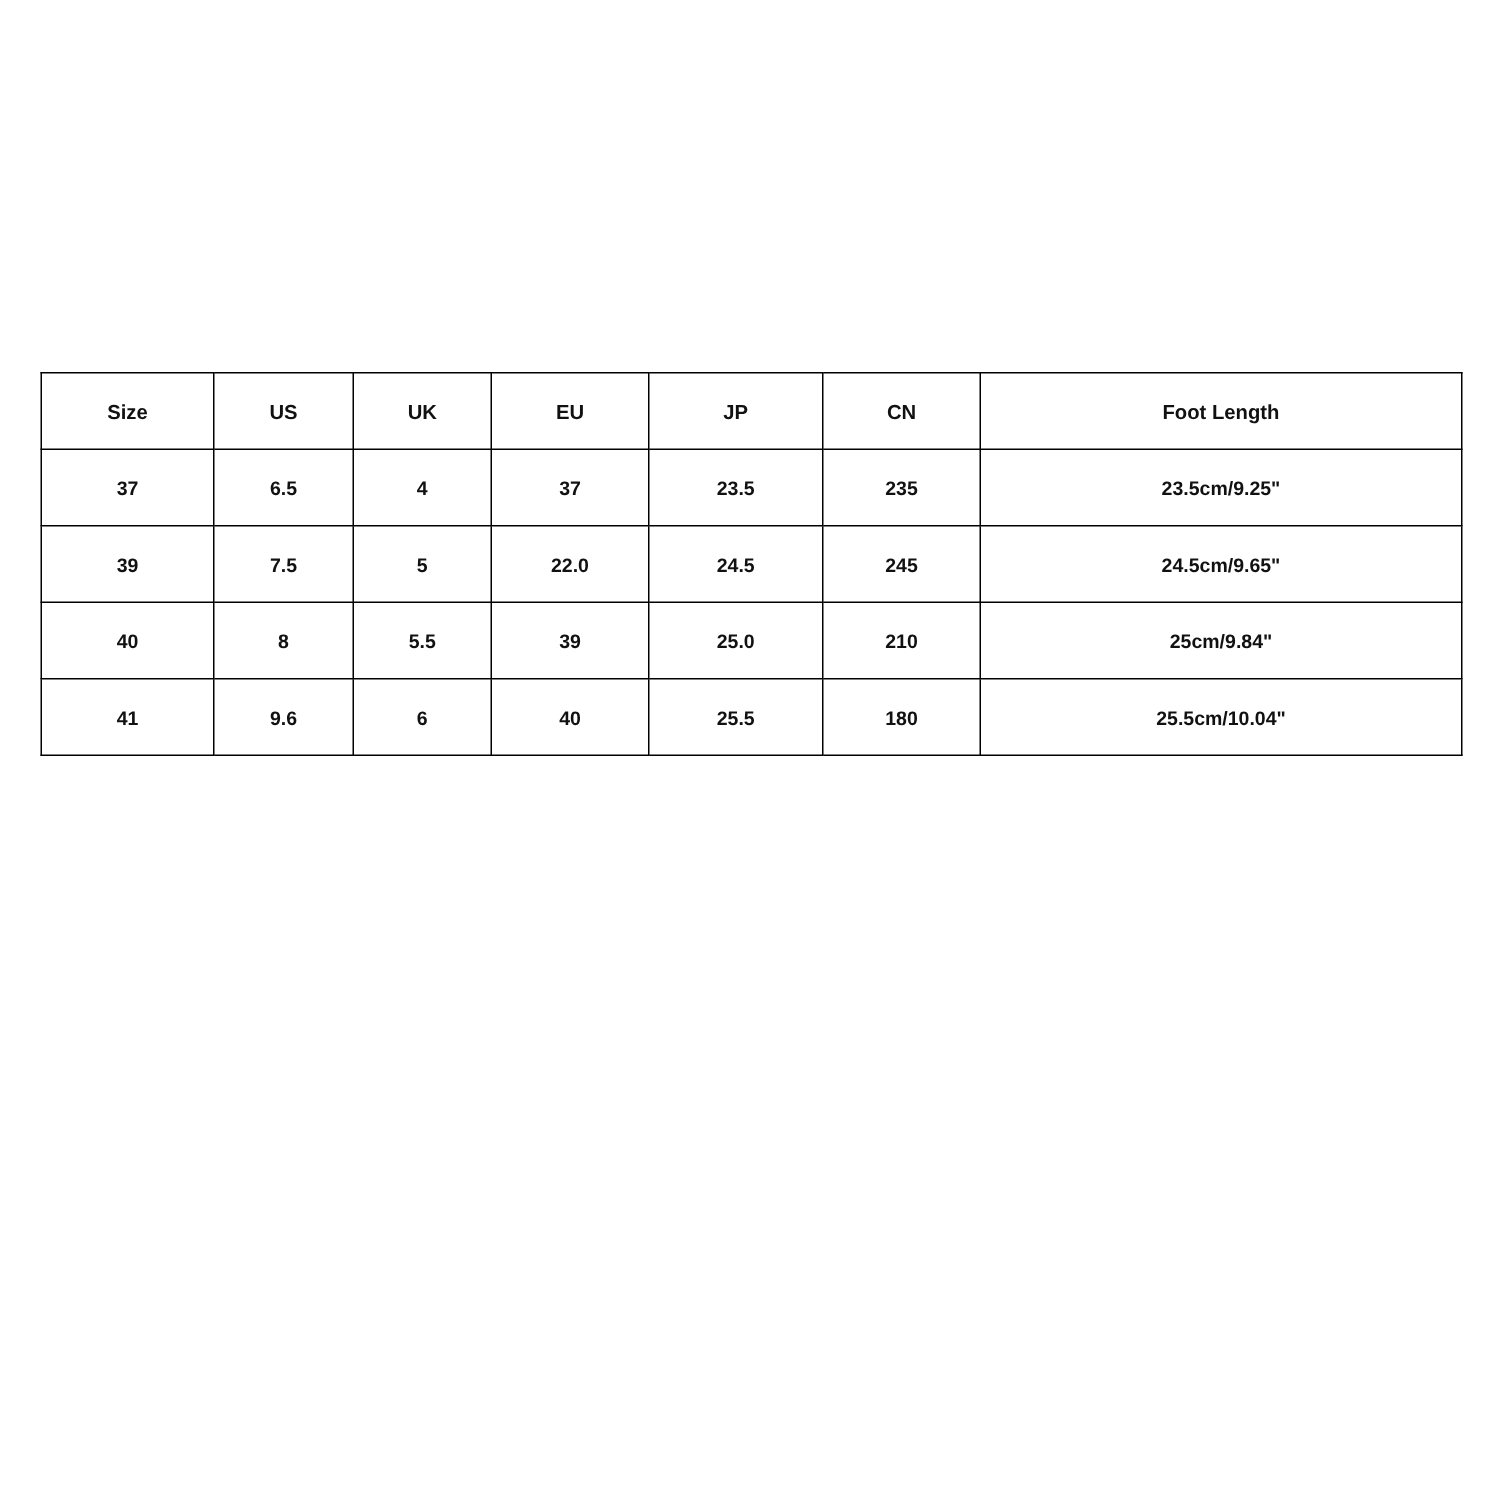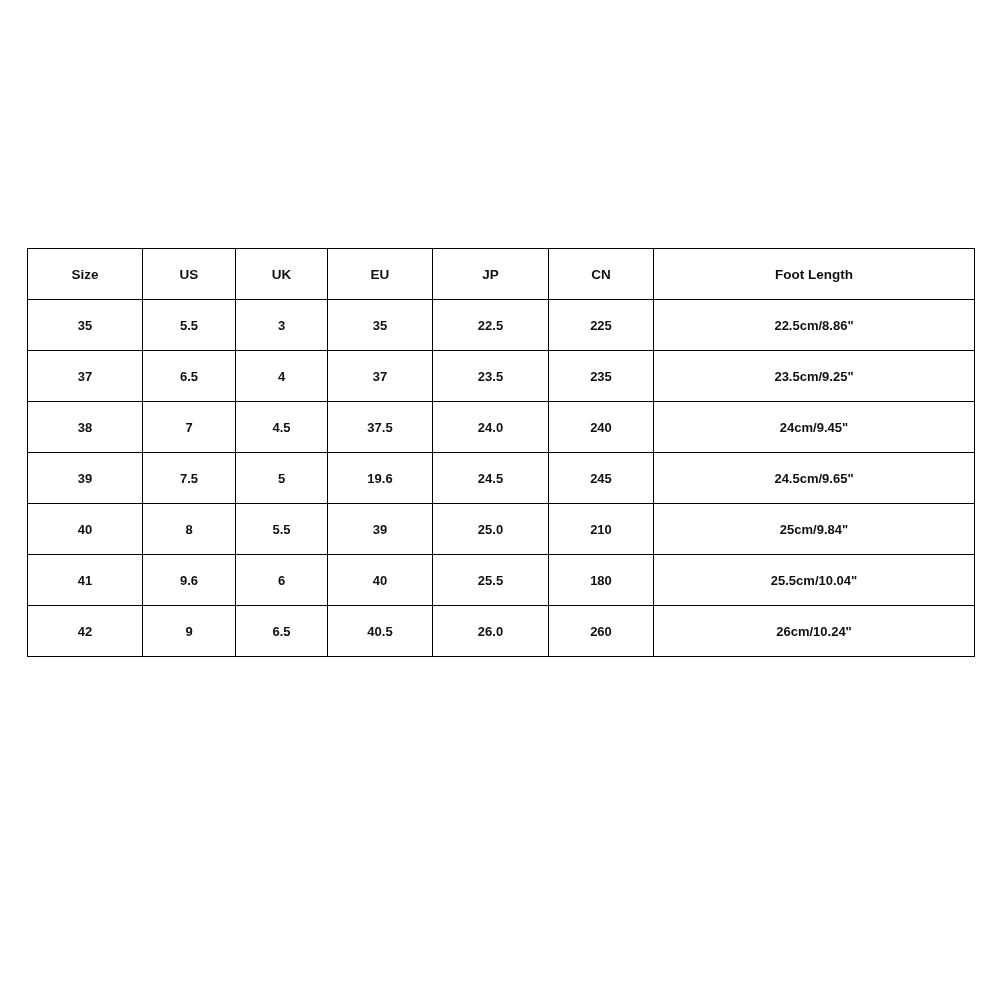--- a/index.html
+++ b/index.html
@@ -75,51 +75,33 @@
           <th>US</th>
           <th>UK</th>
           <th>EU</th>
           <th>JP</th>
           <th>CN</th>
           <th>Foot Length</th>
         </tr>
       </thead>
       <tbody>
         <tr>
-          <td>35</td>
-          <td>5.5</td>
-          <td>3</td>
-          <td>35</td>
-          <td>22.5</td>
-          <td>225</td>
-          <td>22.5cm/8.86"</td>
-        </tr>
-        <tr>
           <td>37</td>
           <td>6.5</td>
           <td>4</td>
           <td>37</td>
           <td>23.5</td>
           <td>235</td>
           <td>23.5cm/9.25"</td>
         </tr>
         <tr>
-          <td>38</td>
-          <td>7</td>
-          <td>4.5</td>
-          <td>37.5</td>
-          <td>24.0</td>
-          <td>240</td>
-          <td>24cm/9.45"</td>
-        </tr>
-        <tr>
           <td>39</td>
           <td>7.5</td>
           <td>5</td>
-          <td>19.6</td>
+          <td>22.0</td>
           <td>24.5</td>
           <td>245</td>
           <td>24.5cm/9.65"</td>
         </tr>
         <tr>
           <td>40</td>
           <td>8</td>
           <td>5.5</td>
           <td>39</td>
           <td>25.0</td>
@@ -128,25 +110,16 @@
         </tr>
         <tr>
           <td>41</td>
           <td>9.6</td>
           <td>6</td>
           <td>40</td>
           <td>25.5</td>
           <td>180</td>
           <td>25.5cm/10.04"</td>
         </tr>
-        <tr>
-          <td>42</td>
-          <td>9</td>
-          <td>6.5</td>
-          <td>40.5</td>
-          <td>26.0</td>
-          <td>260</td>
-          <td>26cm/10.24"</td>
-        </tr>
       </tbody>
     </table>
   </div>
 </div>
 
 </body></html>

